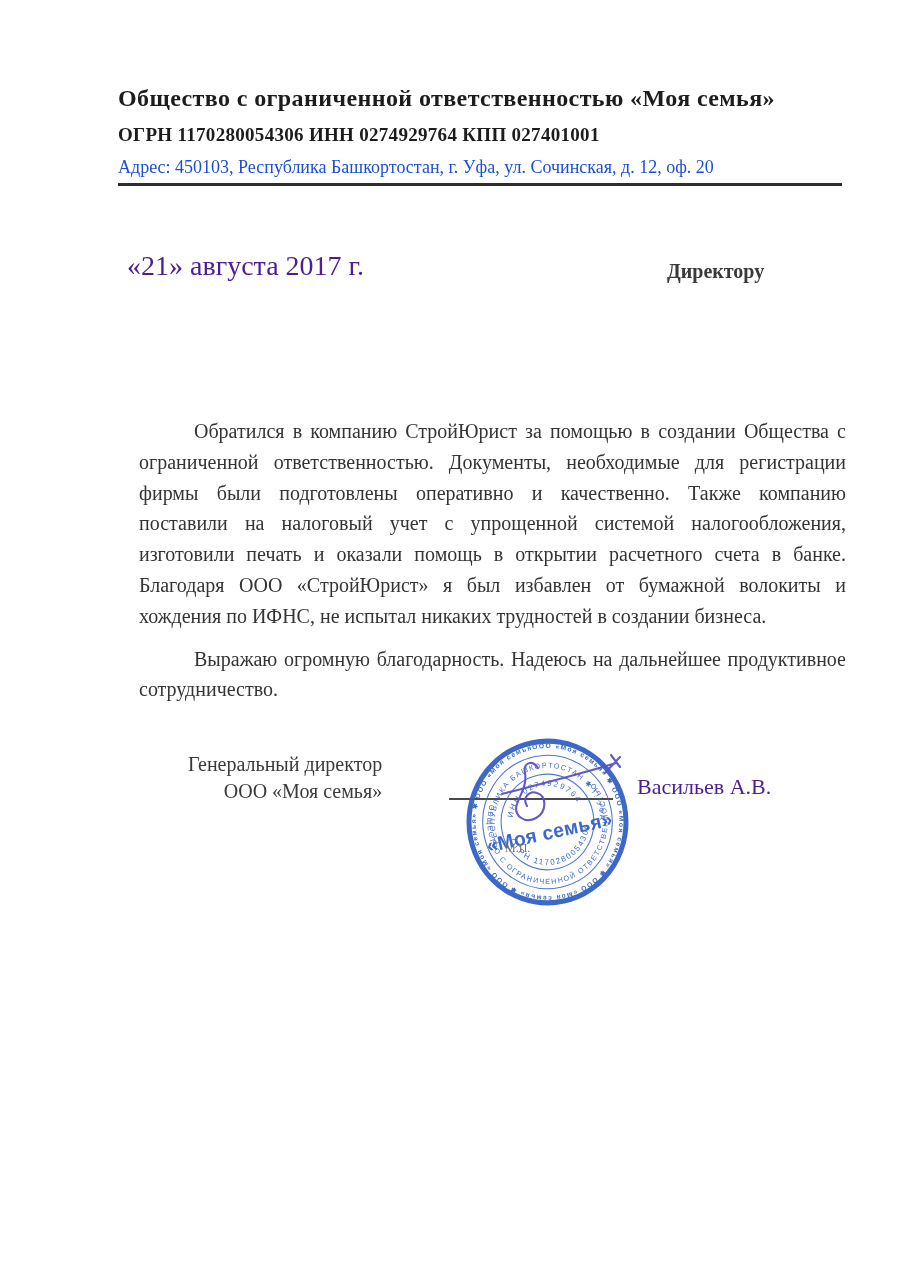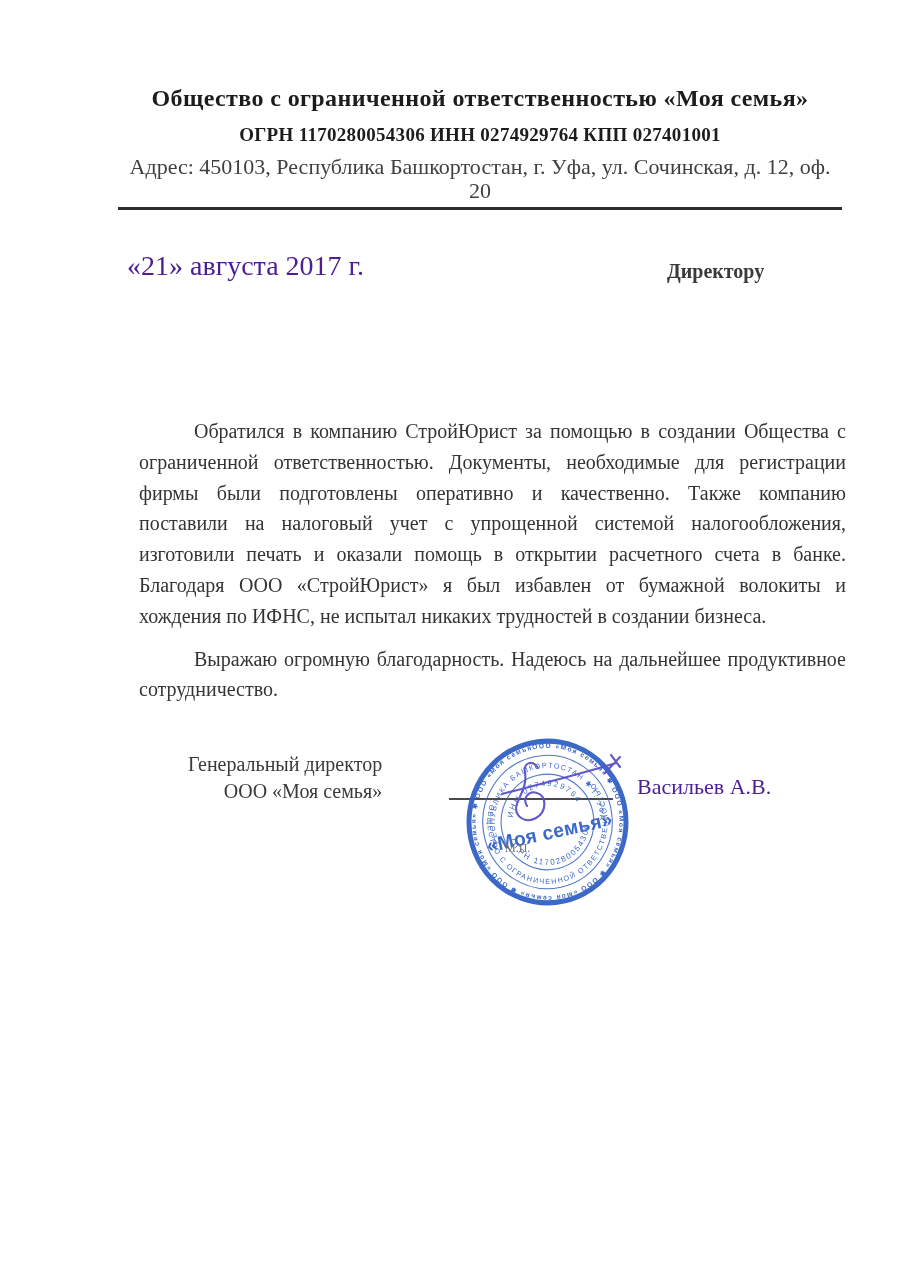--- a/index.html
+++ b/index.html
@@ -11,39 +11,39 @@
     font-family: "Liberation Serif", serif;
     color: #333333;
     overflow: hidden;
   }
 
   
   .letterhead {
     position: absolute;
     left: 118px; top: 80px;
     width: 724px;
-    text-align: center;
+    text-align: left;
   }
   .lh-company {
     font-size: 24px;
     font-weight: bold;
     color: #1c1c1c;
     letter-spacing: 0.4px;
     line-height: 36px;
   }
   .lh-reg {
     font-size: 19px;
     font-weight: bold;
     color: #1c1c1c;
     letter-spacing: 0.3px;
     line-height: 37px;
   }
   .lh-addr {
-    font-size: 22px;
-    color: #404040;
+    font-size: 18px;
+    color: #1d4ed8;
     line-height: 24px;
     margin-top: 2px;
   }
   .lh-rule {
     margin-top: 4px;
     height: 3px;
     background: #2e2e2e;
   }
 
   

